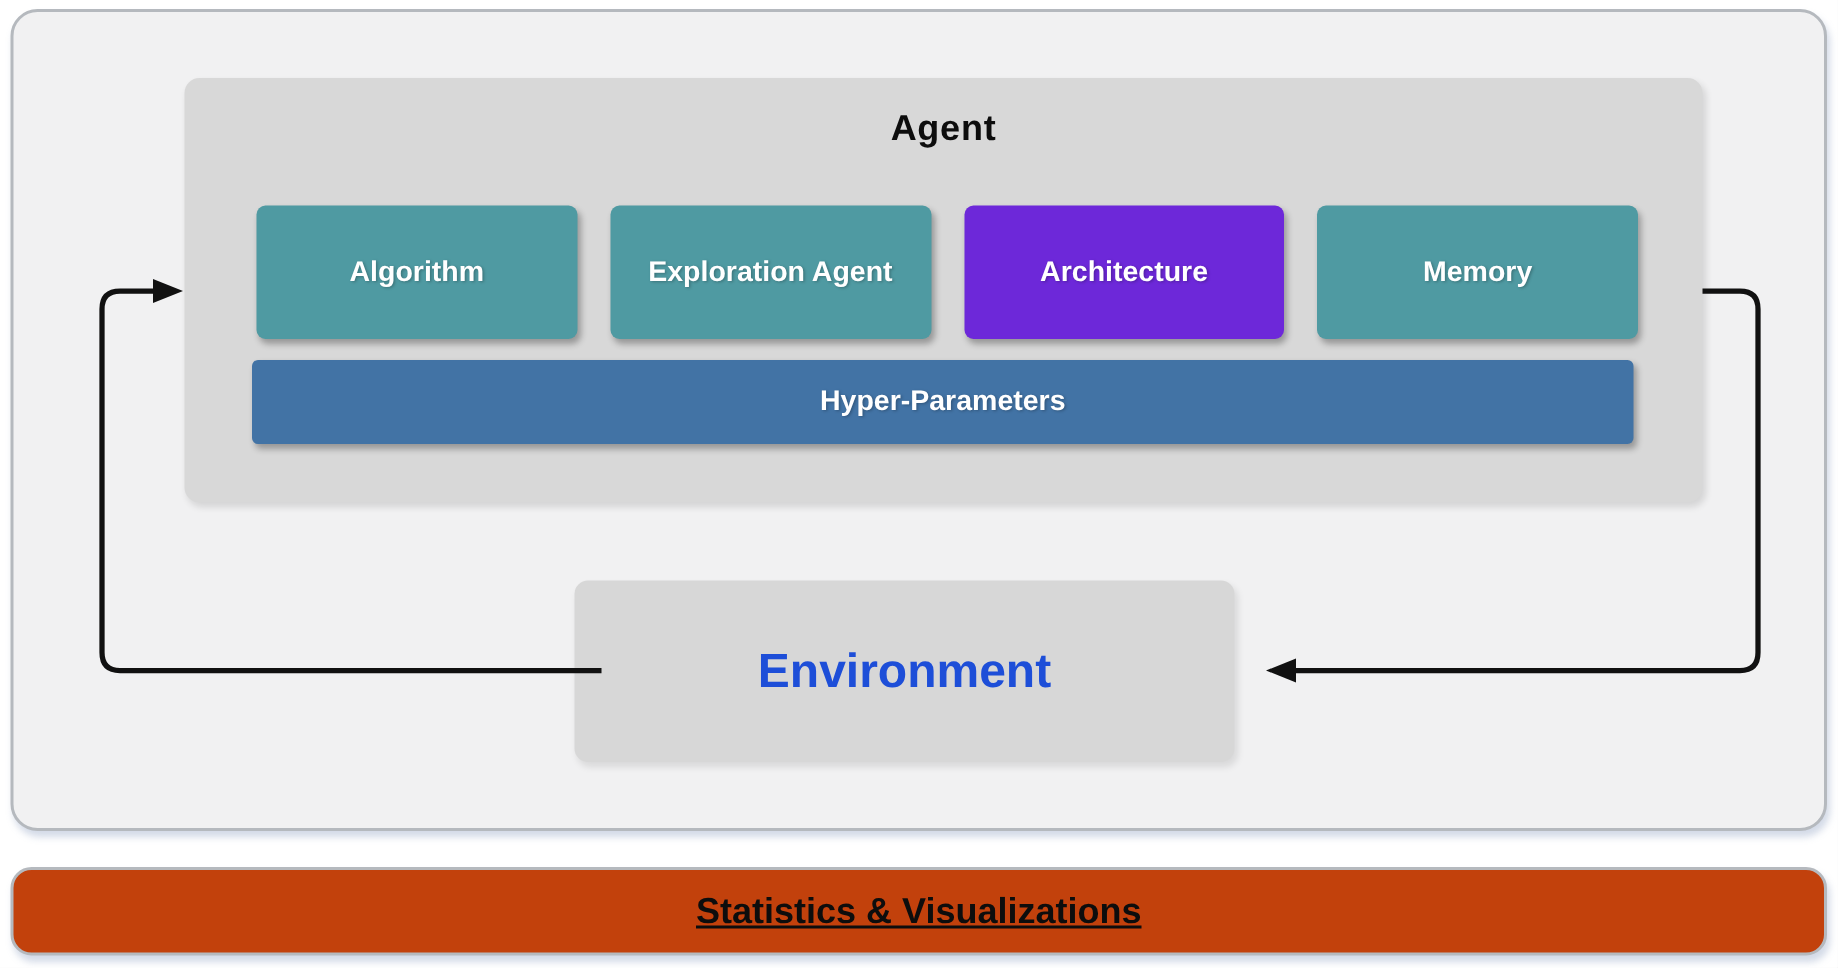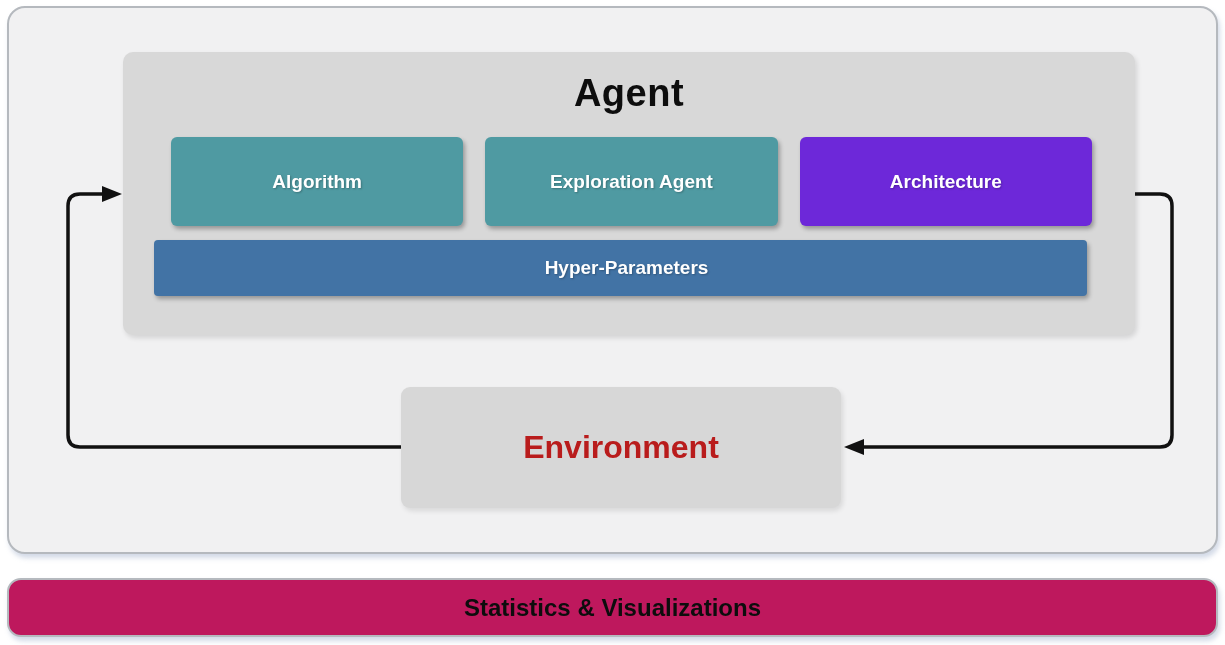--- a/index.html
+++ b/index.html
@@ -30,21 +30,21 @@
     width: 1012px; height: 283px;
     background: #d8d8d8;
     border-radius: 10px;
     box-shadow: 2px 3px 5px rgba(0,0,0,0.12);
   }
   .agent-title {
     position: absolute;
     left: 123px; top: 72px;
     width: 1012px;
     text-align: center;
-    font-size: 38px;
+    font-size: 24px;
     font-weight: bold;
     color: #0d0d0d;
     letter-spacing: 0.5px;
   }
   .component-row {
     position: absolute;
     left: 171px; top: 137px;
     width: 921px; height: 89px;
     display: flex;
     gap: 22px;
@@ -58,46 +58,45 @@
     align-items: center;
     justify-content: center;
     color: #ffffff;
     font-size: 19px;
     font-weight: bold;
     box-shadow: 2px 3px 4px rgba(0,0,0,0.30);
     text-shadow: 1px 1px 2px rgba(0,0,0,0.25);
   }
   .hyper-bar {
     position: absolute;
-    left: 154px; top: 240px;
+    left: 168px; top: 240px;
     width: 921px; height: 56px;
     background: #4273a5;
     border-radius: 4px;
     display: flex;
     align-items: center;
     justify-content: center;
     color: #ffffff;
     font-size: 19px;
     font-weight: bold;
     box-shadow: 2px 3px 4px rgba(0,0,0,0.30);
     text-shadow: 1px 1px 2px rgba(0,0,0,0.25);
-    padding-left: 12px;
   }
   .environment-box {
     position: absolute;
-    left: 401px; top: 387px;
+    left: 383px; top: 387px;
     width: 440px; height: 121px;
     background: #d7d7d7;
     border-radius: 9px;
     display: flex;
     align-items: center;
     justify-content: center;
     font-size: 32px;
     font-weight: bold;
-    color: #b91c1c;
+    color: #1d4ed8;
     box-shadow: 2px 3px 5px rgba(0,0,0,0.10);
   }
   .stats-bar {
     position: absolute;
     left: 7px; top: 578px;
     width: 1207px; height: 55px;
     background: #c9e3b8;
     border: 2px solid #b5b9be;
     border-radius: 14px;
     display: flex;
@@ -132,30 +131,31 @@
   <div class="outer-panel"></div>
 
   <div class="agent-panel"></div>
 
   <div class="agent-title">Agent</div>
 
   <div class="component-row">
     <div class="component-box" style="background-color: rgb(79, 154, 162);">Algorithm</div>
     <div class="component-box" style="background-color: rgb(79, 154, 162);">Exploration Agent</div>
     <div class="component-box" style="background-color: #6d28d9;">Architecture</div>
+    <div class="component-box" style="background-color: rgb(79, 154, 162);">Memory</div>
   </div>
 
   <div class="hyper-bar" style="background-color: rgb(66, 115, 165);">Hyper-Parameters</div>
 
   <div class="environment-box">Environment</div>
 
   <svg class="arrow-layer" viewBox="0 0 1225 645">
 
     <path d="M 401 447 L 80 447 Q 68 447 68 435 L 68 206 Q 68 194 80 194 L 104 194" style="stroke: rgb(17, 17, 17);"></path>
     <polygon points="122,194 102,186 102,202" style="fill: rgb(17, 17, 17);"></polygon>
 
     <path d="M 1135 194 L 1160 194 Q 1172 194 1172 206 L 1172 435 Q 1172 447 1160 447 L 862 447" style="stroke: rgb(17, 17, 17);"></path>
     <polygon points="844,447 864,439 864,455" style="fill: rgb(17, 17, 17);"></polygon>
   </svg>
 
-  <div class="stats-bar" style="background-color: #be185d;">Statistics &amp; Visualizations</div>
+  <div class="stats-bar" style="background-color: #c2410c; text-decoration: underline;">Statistics &amp; Visualizations</div>
 
 </div>
 
 </body></html>

